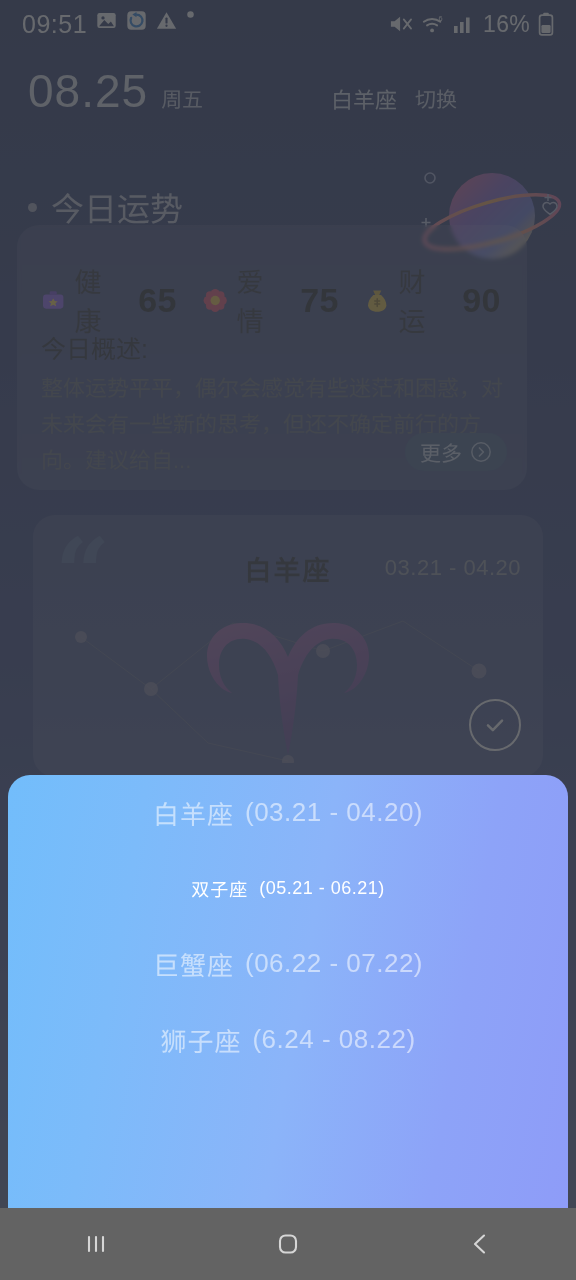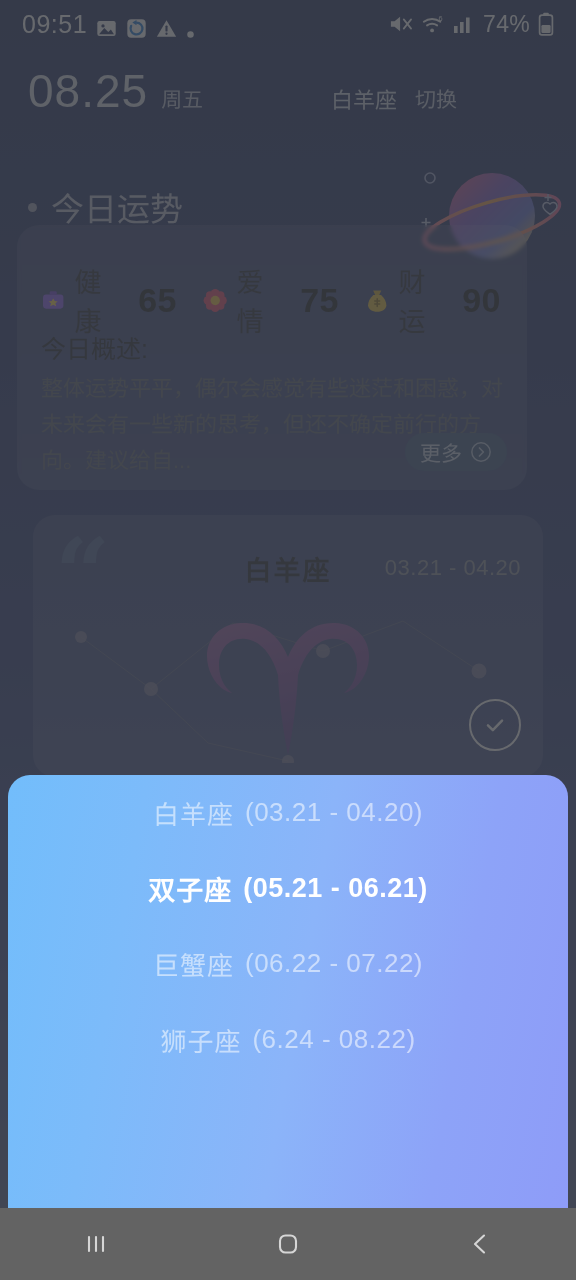--- a/index.html
+++ b/index.html
@@ -18,21 +18,21 @@
     background:linear-gradient(180deg,#1b2a5d 0%,#22306a 28%,#2b3a78 55%,#3c4a86 78%,#55618f 100%);
   }
 
   
   #status-bar{
     position:absolute; left:0; top:0; width:576px; height:48px;
     display:flex; align-items:center; justify-content:space-between;
     padding:0 22px;
     color:#fff;
   }
-  .sb-left{ display:flex; align-items:flex-end; gap:9px; }
+  .sb-left{ display:flex; align-items:flex-start; gap:9px; }
   .sb-time{ font-size:25px; letter-spacing:.5px; font-weight:400; }
   .sb-right{ display:flex; align-items:center; gap:8px; }
   .sb-pct{ font-size:23px; font-weight:400; letter-spacing:.3px;}
   .ico{ display:block; }
 
   
   #header{ position:absolute; left:0; top:62px; width:481px; height:70px; }
   #date-block{ position:absolute; left:28px; top:2px; display:flex; align-items:baseline; gap:13px; }
   #date-main{ font-size:46px; color:#d9dde8; letter-spacing:1px; font-weight:400; }
   #date-week{ font-size:21px; color:#b9c0d2; }
@@ -103,21 +103,21 @@
     position:absolute; left:8px; top:775px; width:560px; height:433px;
     background:linear-gradient(100deg,#72bdfb 0%,#7cbbfa 22%,#8bb4f9 52%,#8da3f8 78%,#8e9cf8 100%);
     border-radius:22px 22px 0 0;
     overflow:hidden;
   }
   #picker-list{ position:absolute; left:0; top:0; width:560px; }
   .picker-item{
     height:75.5px; display:flex; align-items:center; justify-content:center;
     gap:11px; font-size:26px; color:rgba(255,255,255,.55); letter-spacing:.5px;
   }
-  .picker-item.selected{ color:#ffffff; font-weight:700; font-size:27px; }
+  .picker-item.selected{ color:#ffffff; font-weight:400; font-size:18px; }
   .picker-item .pi-name{ letter-spacing:1px; }
 
   
   #nav-bar{
     position:absolute; left:0; top:1208px; width:576px; height:72px;
     background:#636363;
     display:flex; align-items:center; justify-content:space-around;
   }
   .nav-btn{ width:120px; height:72px; display:flex; align-items:center; justify-content:center; }
 </style>
@@ -157,21 +157,21 @@
         <path d="M3 9.5 A15 15 0 0 1 21 9.5" fill="none" stroke="#fff" stroke-width="2.1" stroke-linecap="round"></path>
         <path d="M6.5 13.5 A10 10 0 0 1 17.5 13.5" fill="none" stroke="#fff" stroke-width="2.1" stroke-linecap="round"></path>
         <circle cx="12" cy="19" r="2.1" fill="#fff"></circle>
         <text x="19" y="9" font-size="8" fill="#fff" font-family="Liberation Sans, sans-serif">6</text>
       </svg>
       <svg class="ico" width="22" height="22" viewBox="0 0 22 22">
         <rect x="1" y="13" width="3.6" height="7" fill="#fff"></rect>
         <rect x="7" y="9" width="3.6" height="11" fill="#fff"></rect>
         <rect x="13" y="4.5" width="3.6" height="15.5" fill="#fff"></rect>
       </svg>
-      <span class="sb-pct">74%</span>
+      <span class="sb-pct">16%</span>
       <svg class="ico" width="16" height="24" viewBox="0 0 16 24">
         <rect x="5.2" y="0.8" width="5.6" height="2.6" rx="1" fill="#fff"></rect>
         <rect x="1.6" y="3.2" width="12.8" height="19.6" rx="2.4" fill="none" stroke="#fff" stroke-width="1.7"></rect>
         <rect x="3.4" y="13" width="9.2" height="8" rx="1.3" fill="#fff"></rect>
       </svg>
     </div>
   </div>
 
   <div id="header">
     <div id="date-block">

